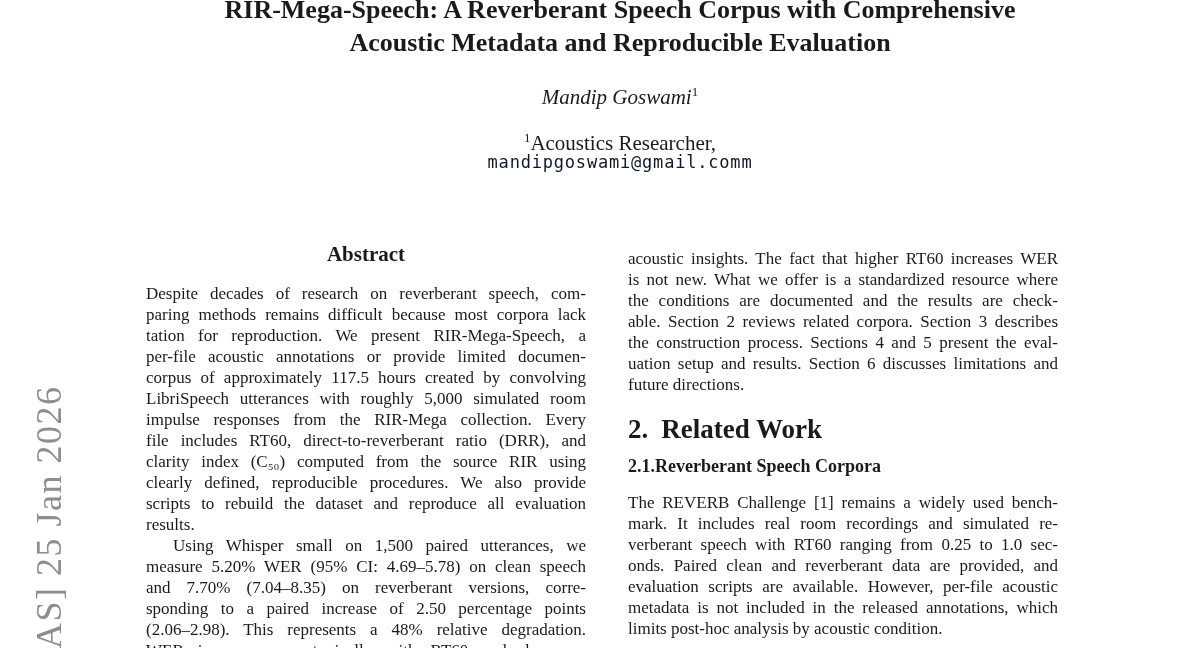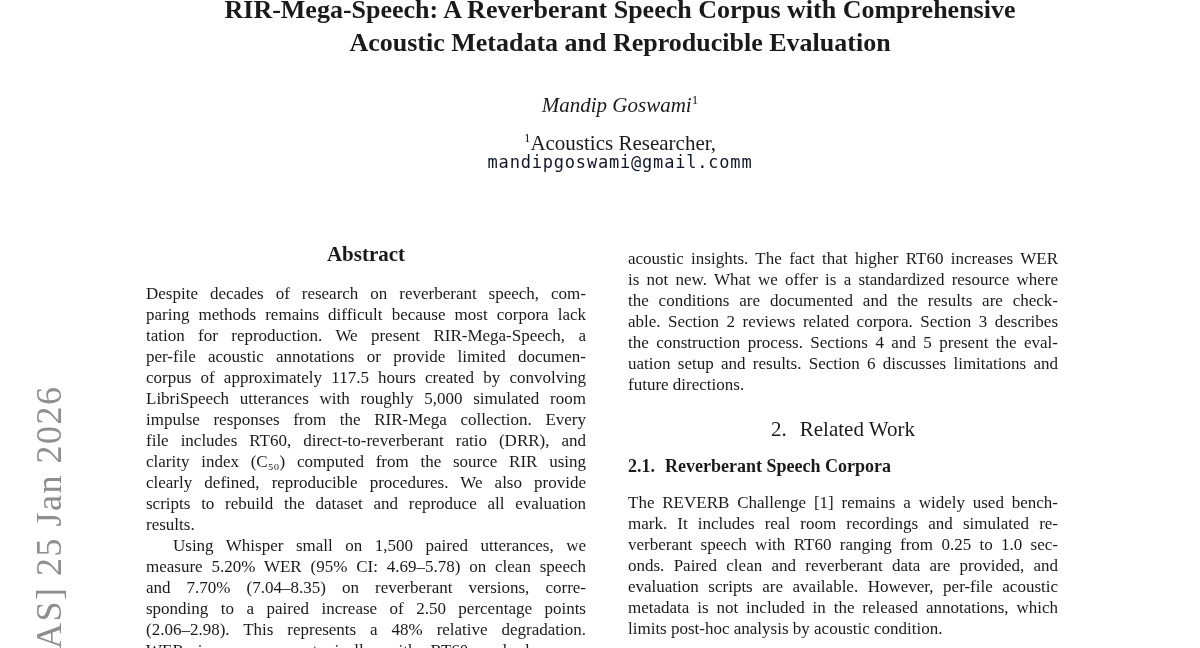--- a/index.html
+++ b/index.html
@@ -22,42 +22,42 @@
     transform-origin: left top;
     white-space: nowrap;
     font-size: 36px;
     letter-spacing: 1.5px;
     color: #8e8e8e;
   }
 
   
   .header { position: absolute; left: 40px; top: 0; width: 1160px; text-align: center; }
   .title { position: absolute; top: -7px; width: 100%; font-weight: bold; font-size: 26px; line-height: 33px; }
-  .author { position: absolute; top: 92px; width: 100%; font-style: italic; font-size: 21px; }
+  .author { position: absolute; top: 84px; width: 100%; font-style: italic; font-size: 21px; }
   .author sup, .affiliation sup { font-size: 13px; font-style: normal; }
   .affiliation { position: absolute; top: 130px; width: 100%; font-size: 21px; }
   .email {
     position: absolute; top: 152px; width: 100%;
     font-family: "DejaVu Sans Mono", "Liberation Mono", monospace;
     font-size: 17px; letter-spacing: 0.8px; color: #0f172a;
   }
 
   
   .col-left  { position: absolute; left: 146px; top: 241px; width: 440px; font-size: 17px; }
   .col-right { position: absolute; left: 628px; top: 248px; width: 430px; font-size: 17px; }
 
   .abs-heading { text-align: center; font-weight: bold; font-size: 21px; line-height: 26px; margin-bottom: 16px; }
 
   .tl { line-height: 21px; text-align: justify; text-align-last: justify; }
   .tl.lastline { text-align-last: left; }
 
-  .sec-heading { text-align: center; font-weight: normal; font-size: 21px; line-height: 26px; margin-top: 21px; }
+  .sec-heading { text-align: left; font-weight: bold; font-size: 27px; line-height: 26px; margin-top: 21px; }
   .sec-num { margin-right: 13px; }
   .sub-heading { font-weight: bold; font-size: 18px; line-height: 22px; margin-top: 13px; margin-bottom: 15px; }
-  .sub-num { margin-right: 10px; }
+  .sub-num { }
 </style>
 </head>
 <body>
 
 <div class="page">
 
   <div class="arxiv-stamp">AS] 25 Jan 2026</div>
 
   <div class="header">
     <div class="title">

